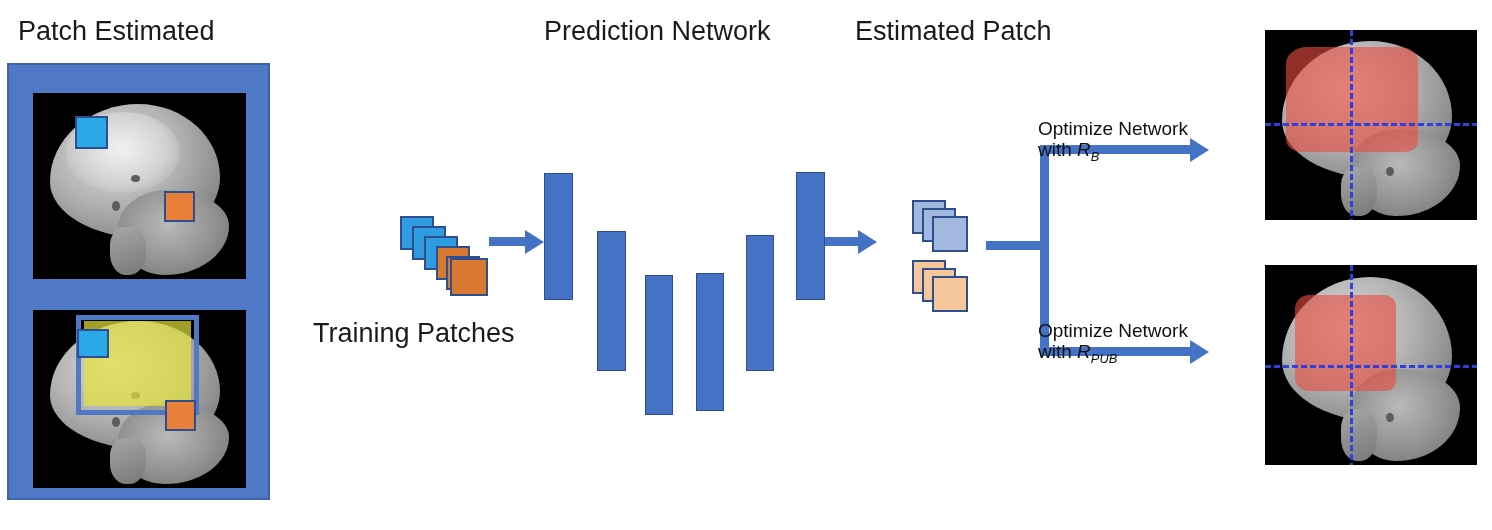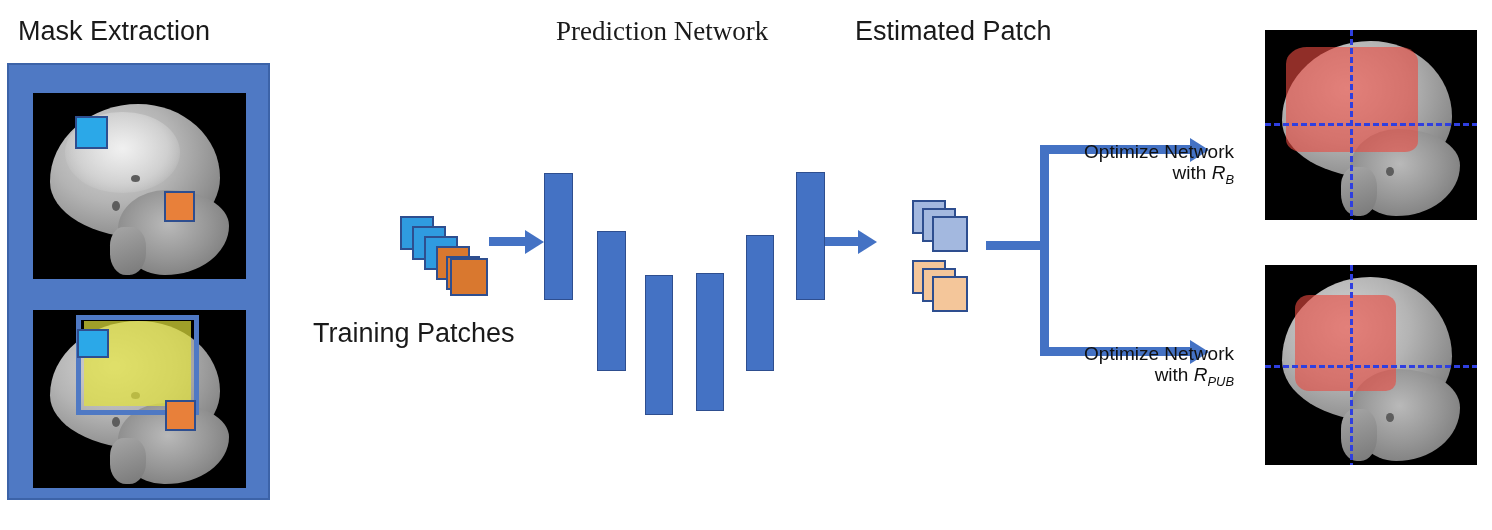--- a/index.html
+++ b/index.html
@@ -56,29 +56,29 @@
   
   .res{position:absolute;background:#000;overflow:hidden;}
   #res-top{left:1265px;top:30px;width:212px;height:190px;}
   #res-bot{left:1265px;top:265px;width:212px;height:200px;}
   .redmask{position:absolute;background:rgba(232,74,64,.62);}
   .cross-h{position:absolute;height:3px;left:0;right:0;
       background:repeating-linear-gradient(to right,#2F3FE0 0 6px,transparent 6px 9px);}
   .cross-v{position:absolute;width:3px;top:0;bottom:0;
       background:repeating-linear-gradient(to bottom,#2F3FE0 0 6px,transparent 6px 9px);}
 
-  .opt{position:absolute;text-align:right;font-size:19px;line-height:1.08;color:#111;margin-top:23px;}
+  .opt{position:absolute;text-align:left;font-size:19px;line-height:1.08;color:#111;}
   .sub{font-family:Liberation Sans, sans-serif;font-style:italic;}
   .sub sub{font-size:.68em;font-style:italic;}
 </style>
 </head>
 <body>
 
-<div class="lbl" style="left:18px;top:16px;">Mask Extraction</div>
-<div class="lbl" style="left:556px;top:16px;font-family:Liberation Serif, serif;">Prediction Network</div>
+<div class="lbl" style="left:18px;top:16px;">Patch Estimated</div>
+<div class="lbl" style="left:544px;top:16px;">Prediction Network</div>
 <div class="lbl" style="left:855px;top:16px;">Estimated Patch</div>
 <div class="lbl" style="left:313px;top:318px;">Training Patches</div>
 
 <div id="patch-panel">
 
   <div class="mri" id="mri-top">
     <div class="brain"></div>
     <div class="les"></div>
     <div class="stem"></div>
     <div class="spot" style="left:46%;top:44%;width:9px;height:7px;"></div>

